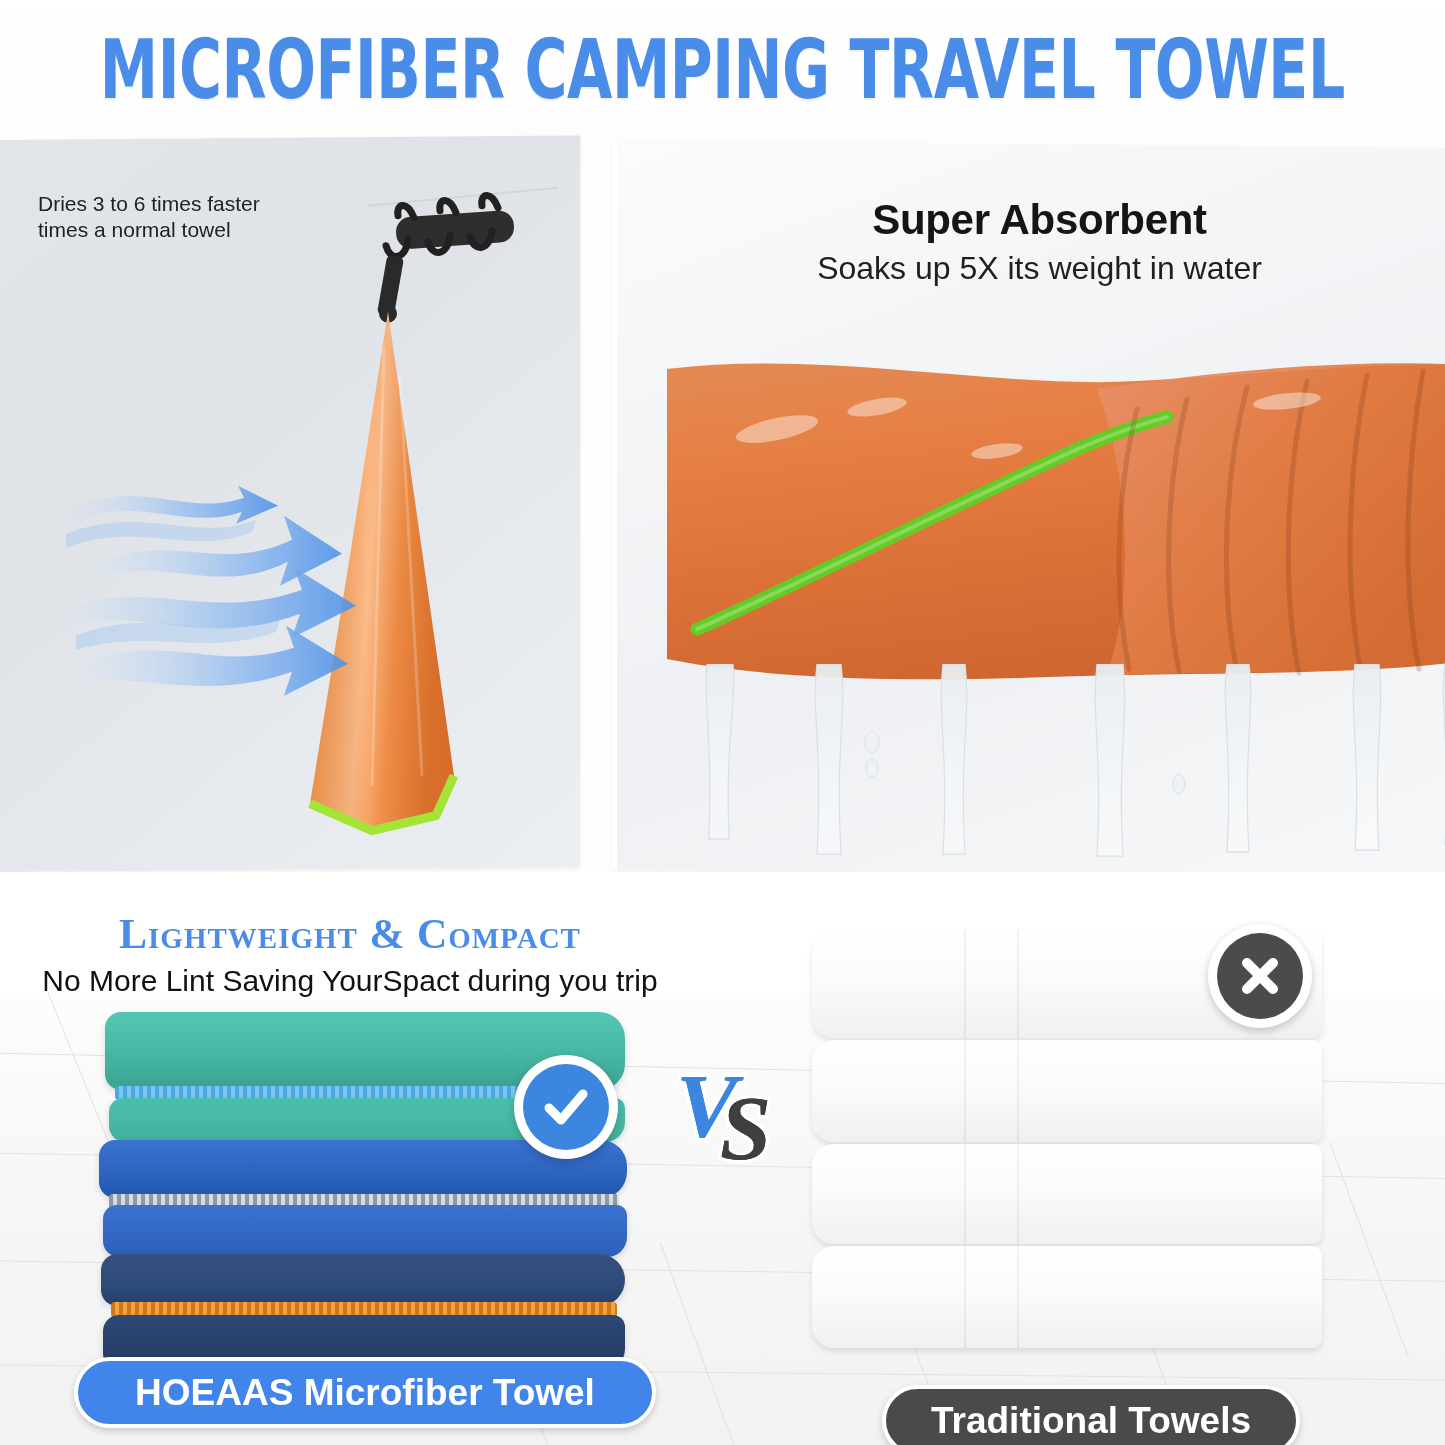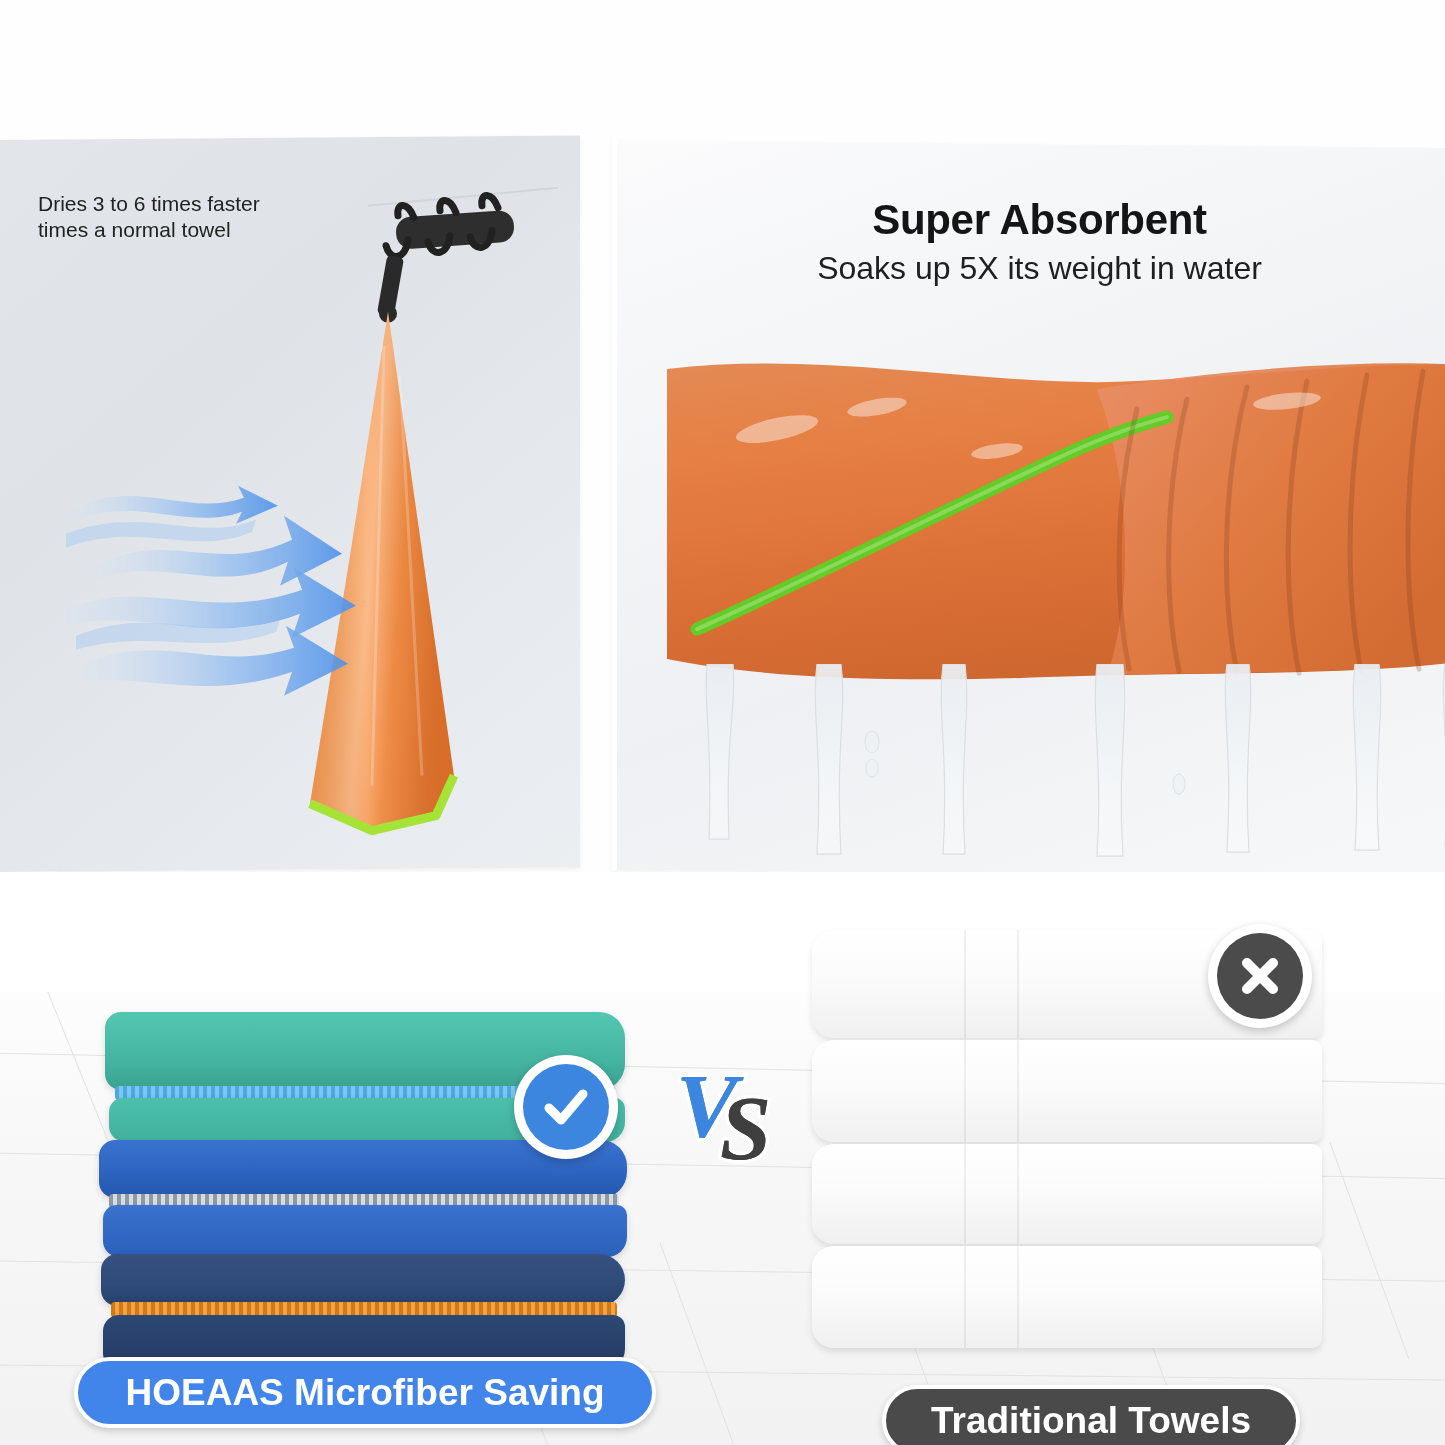--- a/index.html
+++ b/index.html
@@ -146,20 +146,23 @@
     border:4px solid #ffffff;
   }
   .pill-blue{left:74px;top:485px;width:574px;height:63px;background:#4285ea;font-size:37px;}
   .pill-gray{left:882px;top:485px;width:410px;height:63px;background:#4a4a4a;font-size:37px;margin-top:28px;}
 </style>
 </head>
 <body>
 
 <div class="stage">
 
+  <div class="title-bar">
+    <h1>MICROFIBER CAMPING TRAVEL TOWEL</h1>
+  </div>
 
   <div class="panel panel-qd">
     <div class="inner">
 
       <div class="qd-head">
         <p class="qd-sub">Dries 3 to 6 times faster</p>
         <p class="qd-sub">times a normal towel</p>
       </div>
 
       <svg class="hook-rack" viewBox="0 0 190 130">
@@ -313,20 +316,24 @@
       <div class="plank" style="left:40px;top:-20px;width:210px;transform:rotate(68deg);"></div>
       <div class="plank" style="left:170px;top:60px;width:230px;transform:rotate(70deg);"></div>
       <div class="plank" style="left:300px;top:170px;width:230px;transform:rotate(70deg);"></div>
       <div class="plank" style="left:470px;top:240px;width:230px;transform:rotate(70deg);"></div>
       <div class="plank" style="left:660px;top:250px;width:230px;transform:rotate(70deg);"></div>
       <div class="plank" style="left:880px;top:260px;width:230px;transform:rotate(70deg);"></div>
       <div class="plank" style="left:1120px;top:265px;width:230px;transform:rotate(70deg);"></div>
       <div class="plank" style="left:1330px;top:150px;width:230px;transform:rotate(70deg);"></div>
     </div>
 
+    <div class="lw-head">
+      <p class="lw-title">Lightweight &amp; Compact</p>
+      <p class="lw-sub">No More Lint Saving YourSpact during you trip</p>
+    </div>
 
     <div class="mstack">
 
       <div class="fold" style="left:10px;top:0;width:520px;height:78px;background:linear-gradient(180deg,#53c6b2 0%,#45b5a1 60%,#3aa190 100%);"></div>
       <div class="trim" style="left:20px;top:74px;width:500px;height:14px;background:repeating-linear-gradient(90deg,#4aa9e2 0 4px,#7ec6ee 4px 8px);"></div>
       <div class="fold" style="left:14px;top:86px;width:516px;height:44px;background:linear-gradient(180deg,#4cc0ad 0%,#41b09c 100%);border-radius:14px 10px 20px 16px;"></div>
 
       <div class="fold" style="left:4px;top:128px;width:528px;height:58px;background:linear-gradient(180deg,#3a72cf 0%,#2c63bf 60%,#2456ab 100%);"></div>
       <div class="trim" style="left:14px;top:182px;width:510px;height:15px;background:repeating-linear-gradient(90deg,#8e99a6 0 4px,#d7dde3 4px 8px);"></div>
       <div class="fold" style="left:8px;top:193px;width:524px;height:52px;background:linear-gradient(180deg,#3a72cf 0%,#2b60ba 100%);border-radius:14px 10px 20px 16px;"></div>
@@ -373,21 +380,21 @@
 
     <div class="badge-x">
       <div class="dot">
         <svg width="54" height="54" viewBox="0 0 54 54">
           <path d="M14 14 L 40 40 M 40 14 L 14 40" stroke="#ffffff" stroke-width="10" fill="none" stroke-linecap="round"></path>
         </svg>
       </div>
     </div>
 
     <div class="pill pill-blue">
-      <span>HOEAAS Microfiber Saving</span>
+      <span>HOEAAS Microfiber Towel</span>
     </div>
     <div class="pill pill-gray">
       <span>Traditional Towels</span>
     </div>
 
   </div>
 
 </div>
 
 </body></html>

